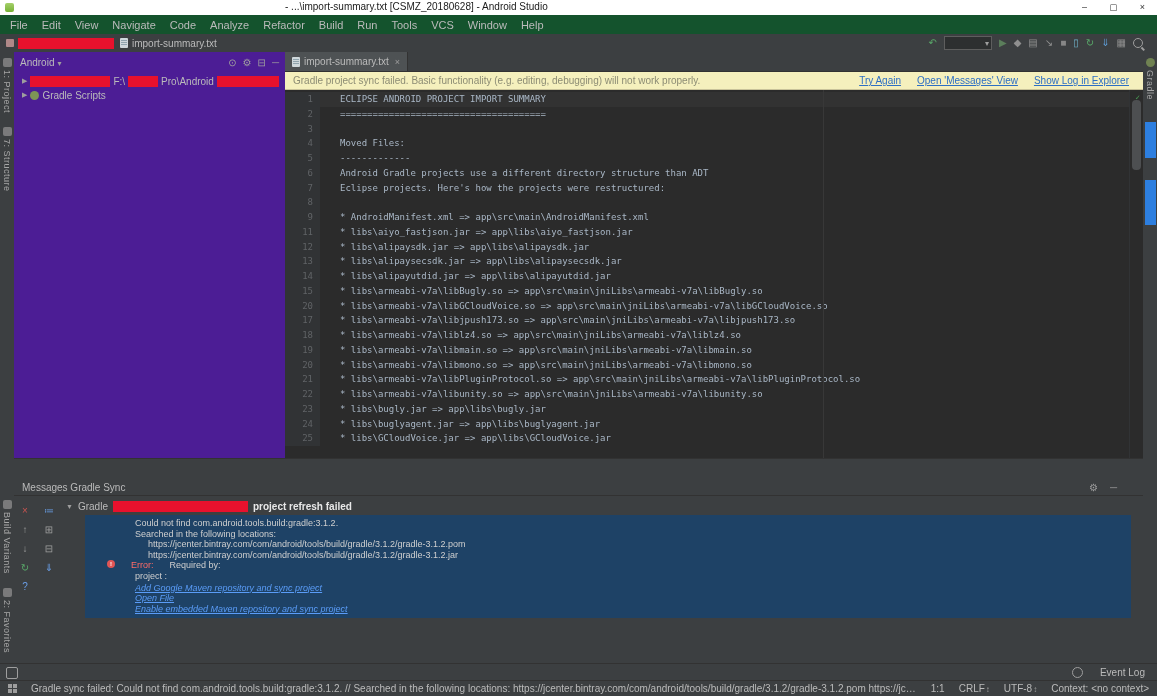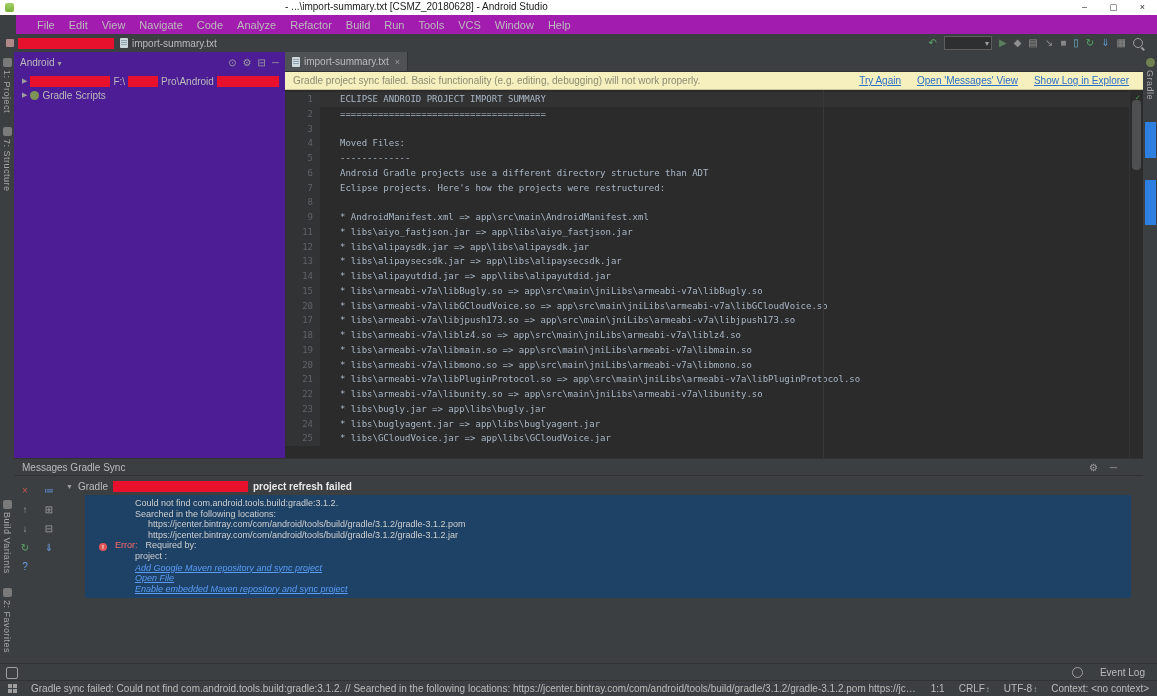--- a/index.html
+++ b/index.html
@@ -8,22 +8,22 @@
 
   
   .titlebar{position:absolute;top:0;left:0;right:0;height:15px;background:#ffffff;color:#1a1a1a;
     display:flex;align-items:center;font-size:10px;}
   .app-icon{width:9px;height:9px;margin:0 4px 0 5px;border-radius:2px;background:linear-gradient(#a5d06a,#77b135);}
   .title-text{position:absolute;left:285px;top:1px;white-space:nowrap;}
   .win-controls{margin-left:auto;display:flex;height:100%;}
   .wbtn{width:29px;text-align:center;font-size:9px;line-height:15px;color:#333;}
 
   
-  .menubar{position:absolute;top:15px;left:16px;right:0;height:19px;background:#a21caf;display:flex;
-    align-items:center;font-size:11px;padding-left:14px;}
+  .menubar{position:absolute;top:15px;left:0;right:0;height:19px;background:#14532d;display:flex;
+    align-items:center;font-size:11px;padding-left:3px;}
   .menu-item{padding:0 7px;}
 
   
   .navbar{position:absolute;top:34px;left:0;right:0;height:18px;background:#3c3f41;display:flex;
     align-items:center;font-size:10px;border-bottom:1px solid #323232;}
   .mod-icon{width:8px;height:8px;background:#b08888;border-radius:1px;margin:0 4px 0 6px;}
   .redacted-red{display:inline-block;height:11px;background:#e8112d;}
   .nav-red{width:96px;margin-right:6px;}
   .file-icon{width:8px;height:10px;background:#cfd8dc;border-radius:1px;position:relative;flex:0 0 auto;}
   .file-icon::after{content:"";position:absolute;left:1px;top:2px;width:6px;height:1px;background:#90a4ae;
@@ -79,35 +79,35 @@
   .text{padding-left:20px;white-space:pre;}
   .margin-guide{position:absolute;left:538px;top:0;bottom:0;width:1px;background:#383838;}
   .scrollbar{position:absolute;right:0;top:0;bottom:0;width:13px;background:#2b2b2b;border-left:1px solid #313335;}
   .inspect{position:absolute;top:1px;right:3px;color:#499c54;font-size:8px;}
   .stripe-mark{position:absolute;top:12px;right:4px;width:5px;height:3px;background:#bcb45a;}
   .thumb{position:absolute;top:10px;right:2px;width:9px;height:70px;background:#4d4f51;border-radius:4px;}
 
   
   .messages-panel{position:absolute;left:14px;top:458px;width:1129px;height:205px;background:#3c3f41;
     border-top:1px solid #323232;font-size:10px;}
-  .msg-header{height:16px;display:flex;align-items:center;padding:0 8px;border-bottom:1px solid #323232;}
+  .msg-header{height:16px;display:flex;align-items:center;padding:0 8px;border-bottom:1px solid #323232;margin-top:20px;}
   .msg-header-icons{margin-left:auto;display:flex;gap:12px;color:#9e9e9e;padding-right:18px;}
   .msg-body{position:relative;height:188px;display:flex;}
   .msg-toolbar{flex:0 0 46px;display:grid;grid-template-columns:16px 16px;justify-content:center;
     align-content:start;gap:9px 8px;padding-top:10px;font-size:10px;text-align:center;}
   .m-icon{line-height:10px;}
   .msg-content{flex:1;padding-top:3px;}
   .node-row{display:flex;align-items:center;gap:5px;height:15px;padding-left:6px;}
   .narrow{color:#9e9e9e;font-size:7px;}
   .node-red{width:135px;}
   .node-bold{font-weight:bold;color:#e8e8e8;}
   .sel-block{margin:1px 12px 0 25px;background:#1e4266;color:#cfcfcf;font-size:9px;padding:3px 0 4px 0;}
   .d-line{padding-left:50px;line-height:10.5px;height:10.5px;white-space:nowrap;overflow:hidden;}
   .loc{padding-left:63px;}
-  .error-row{display:flex;align-items:flex-end;gap:8px;padding-left:14px;height:11px;line-height:11px;}
+  .error-row{display:flex;align-items:flex-start;gap:16px;padding-left:22px;height:11px;line-height:11px;}
   .err-dot{width:8px;height:8px;background:#e05555;border-radius:50%;color:#fff;font-size:6px;line-height:8px;
     text-align:center;font-weight:bold;}
   .err-label{color:#ff6b68;}
   .links{padding-top:1px;}
   .fix-link{display:block;padding-left:50px;line-height:10.5px;height:10.5px;color:#5a9cf8;font-style:italic;
     text-decoration:underline;cursor:pointer;}
 
   
   .bottombar{position:absolute;left:0;top:663px;width:1157px;height:17px;background:#3c3f41;
     border-top:1px solid #323232;display:flex;align-items:center;font-size:10px;}

